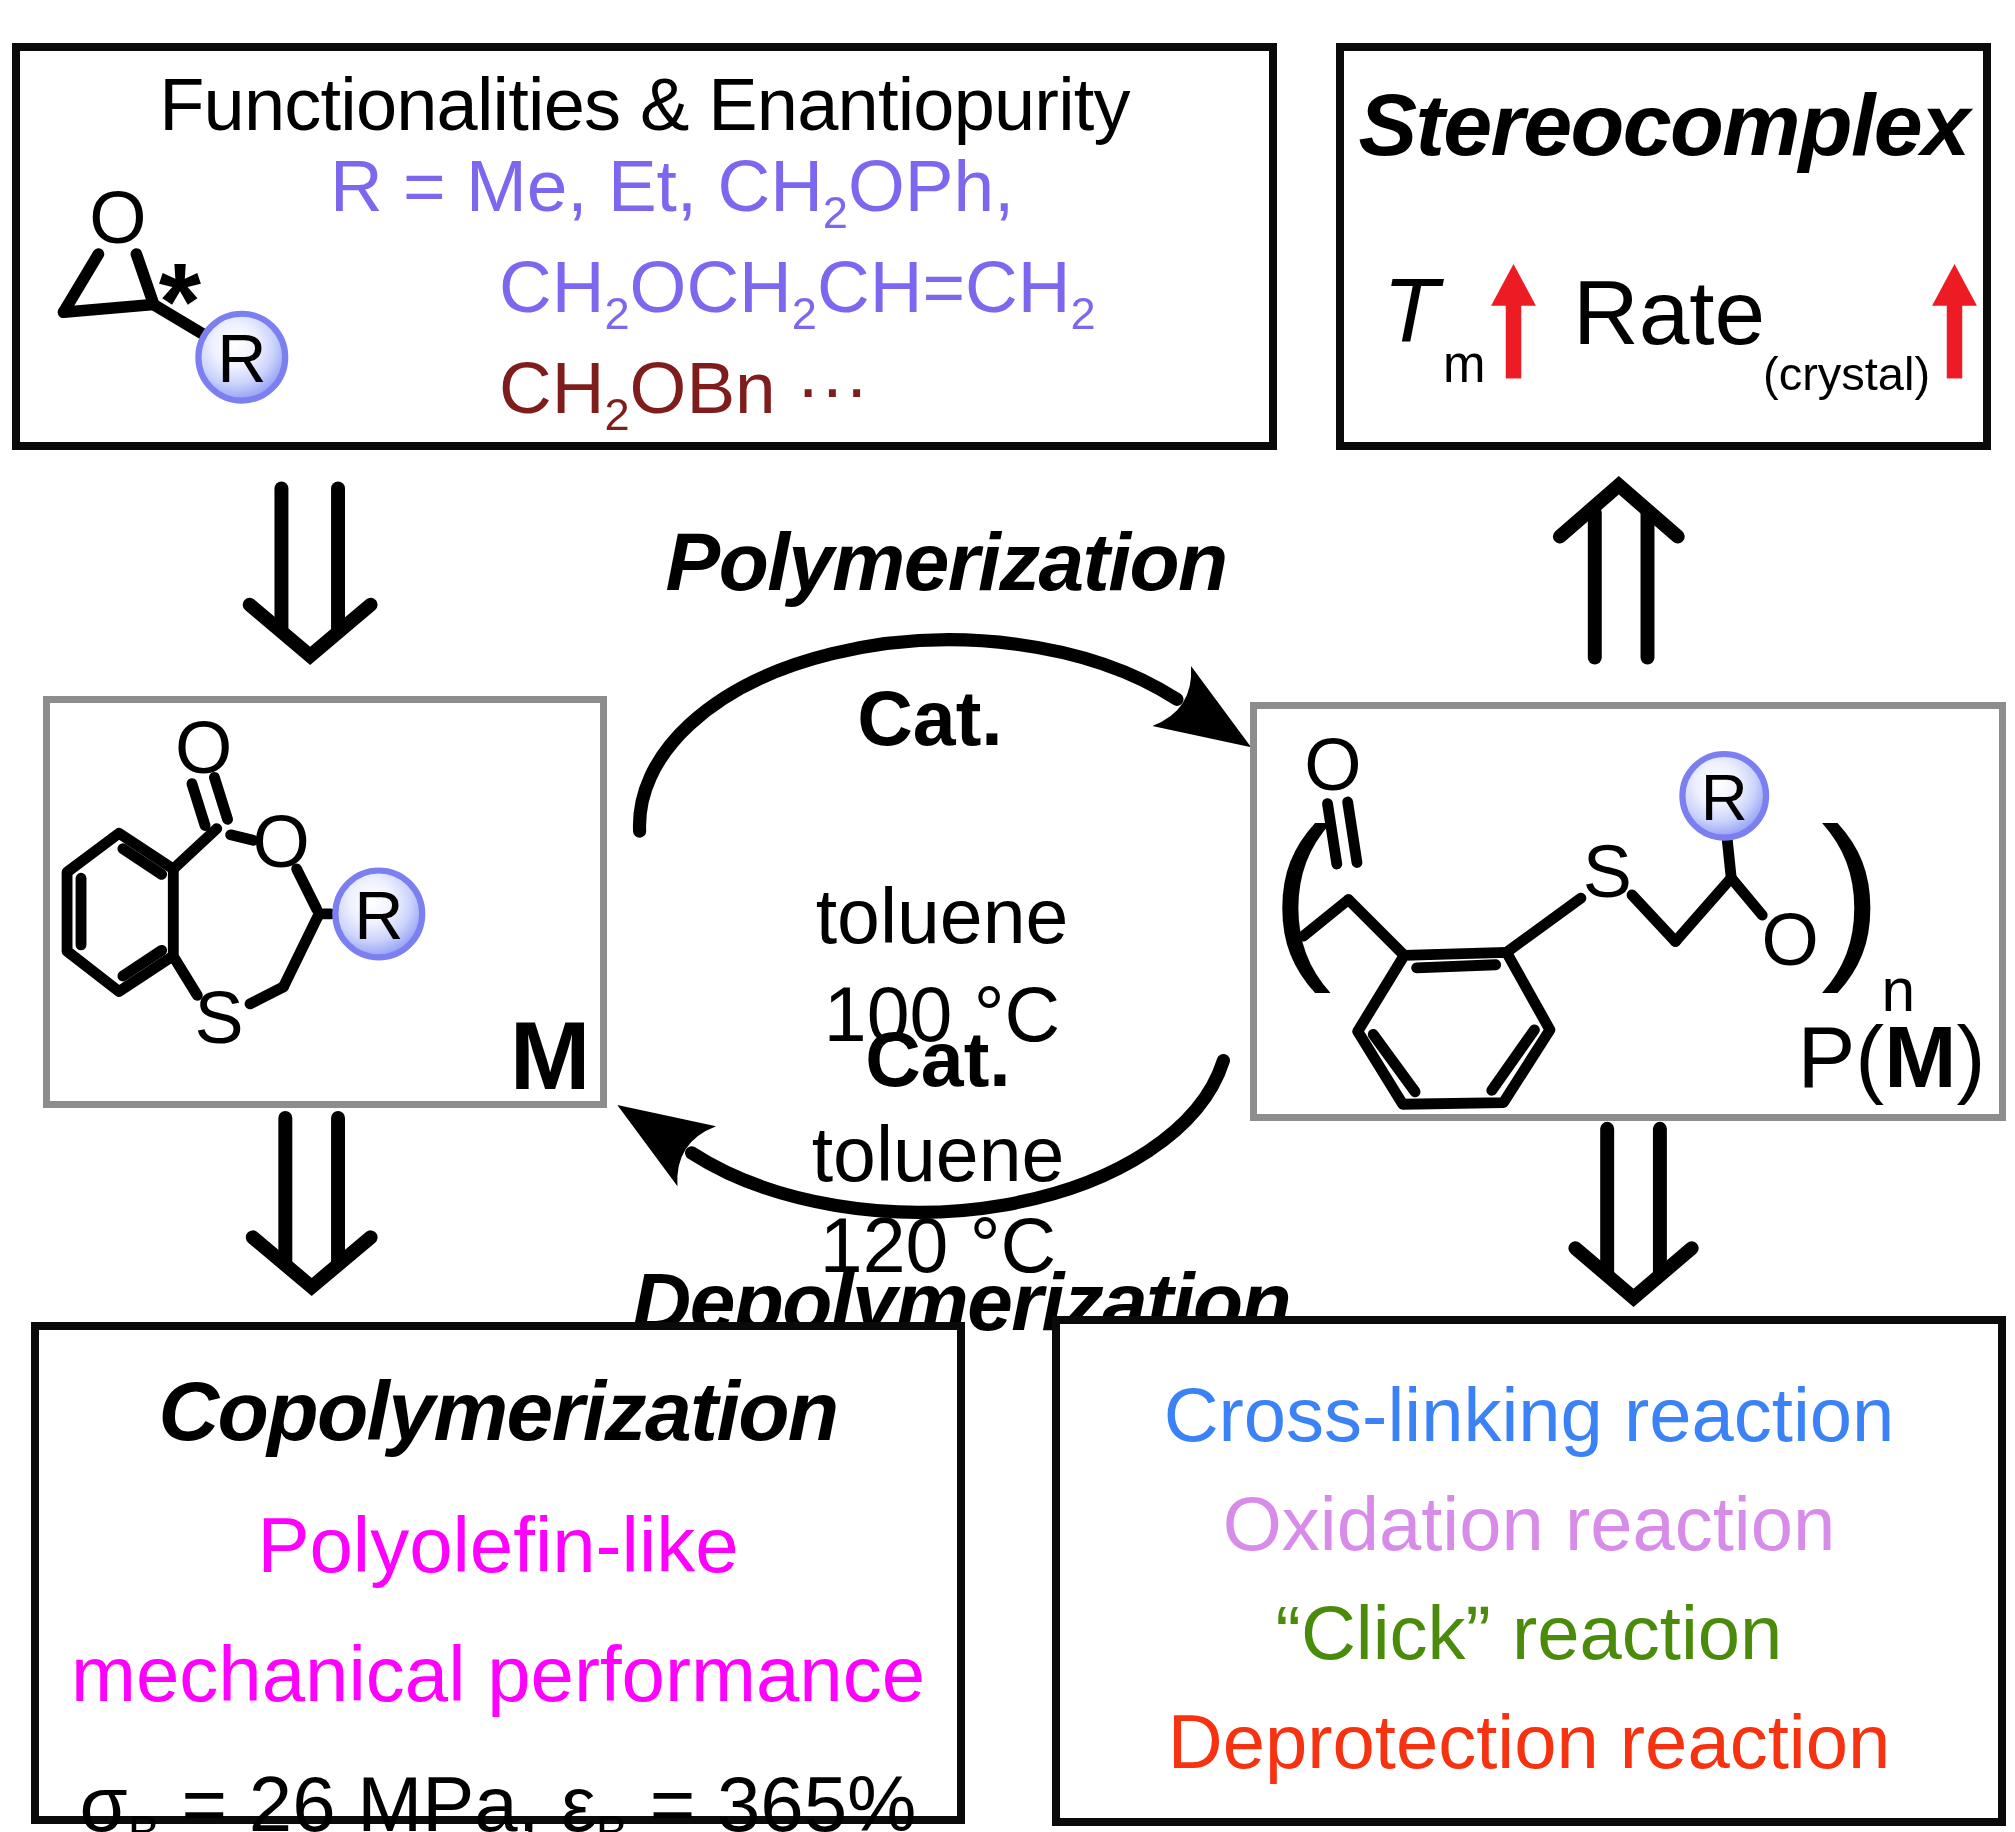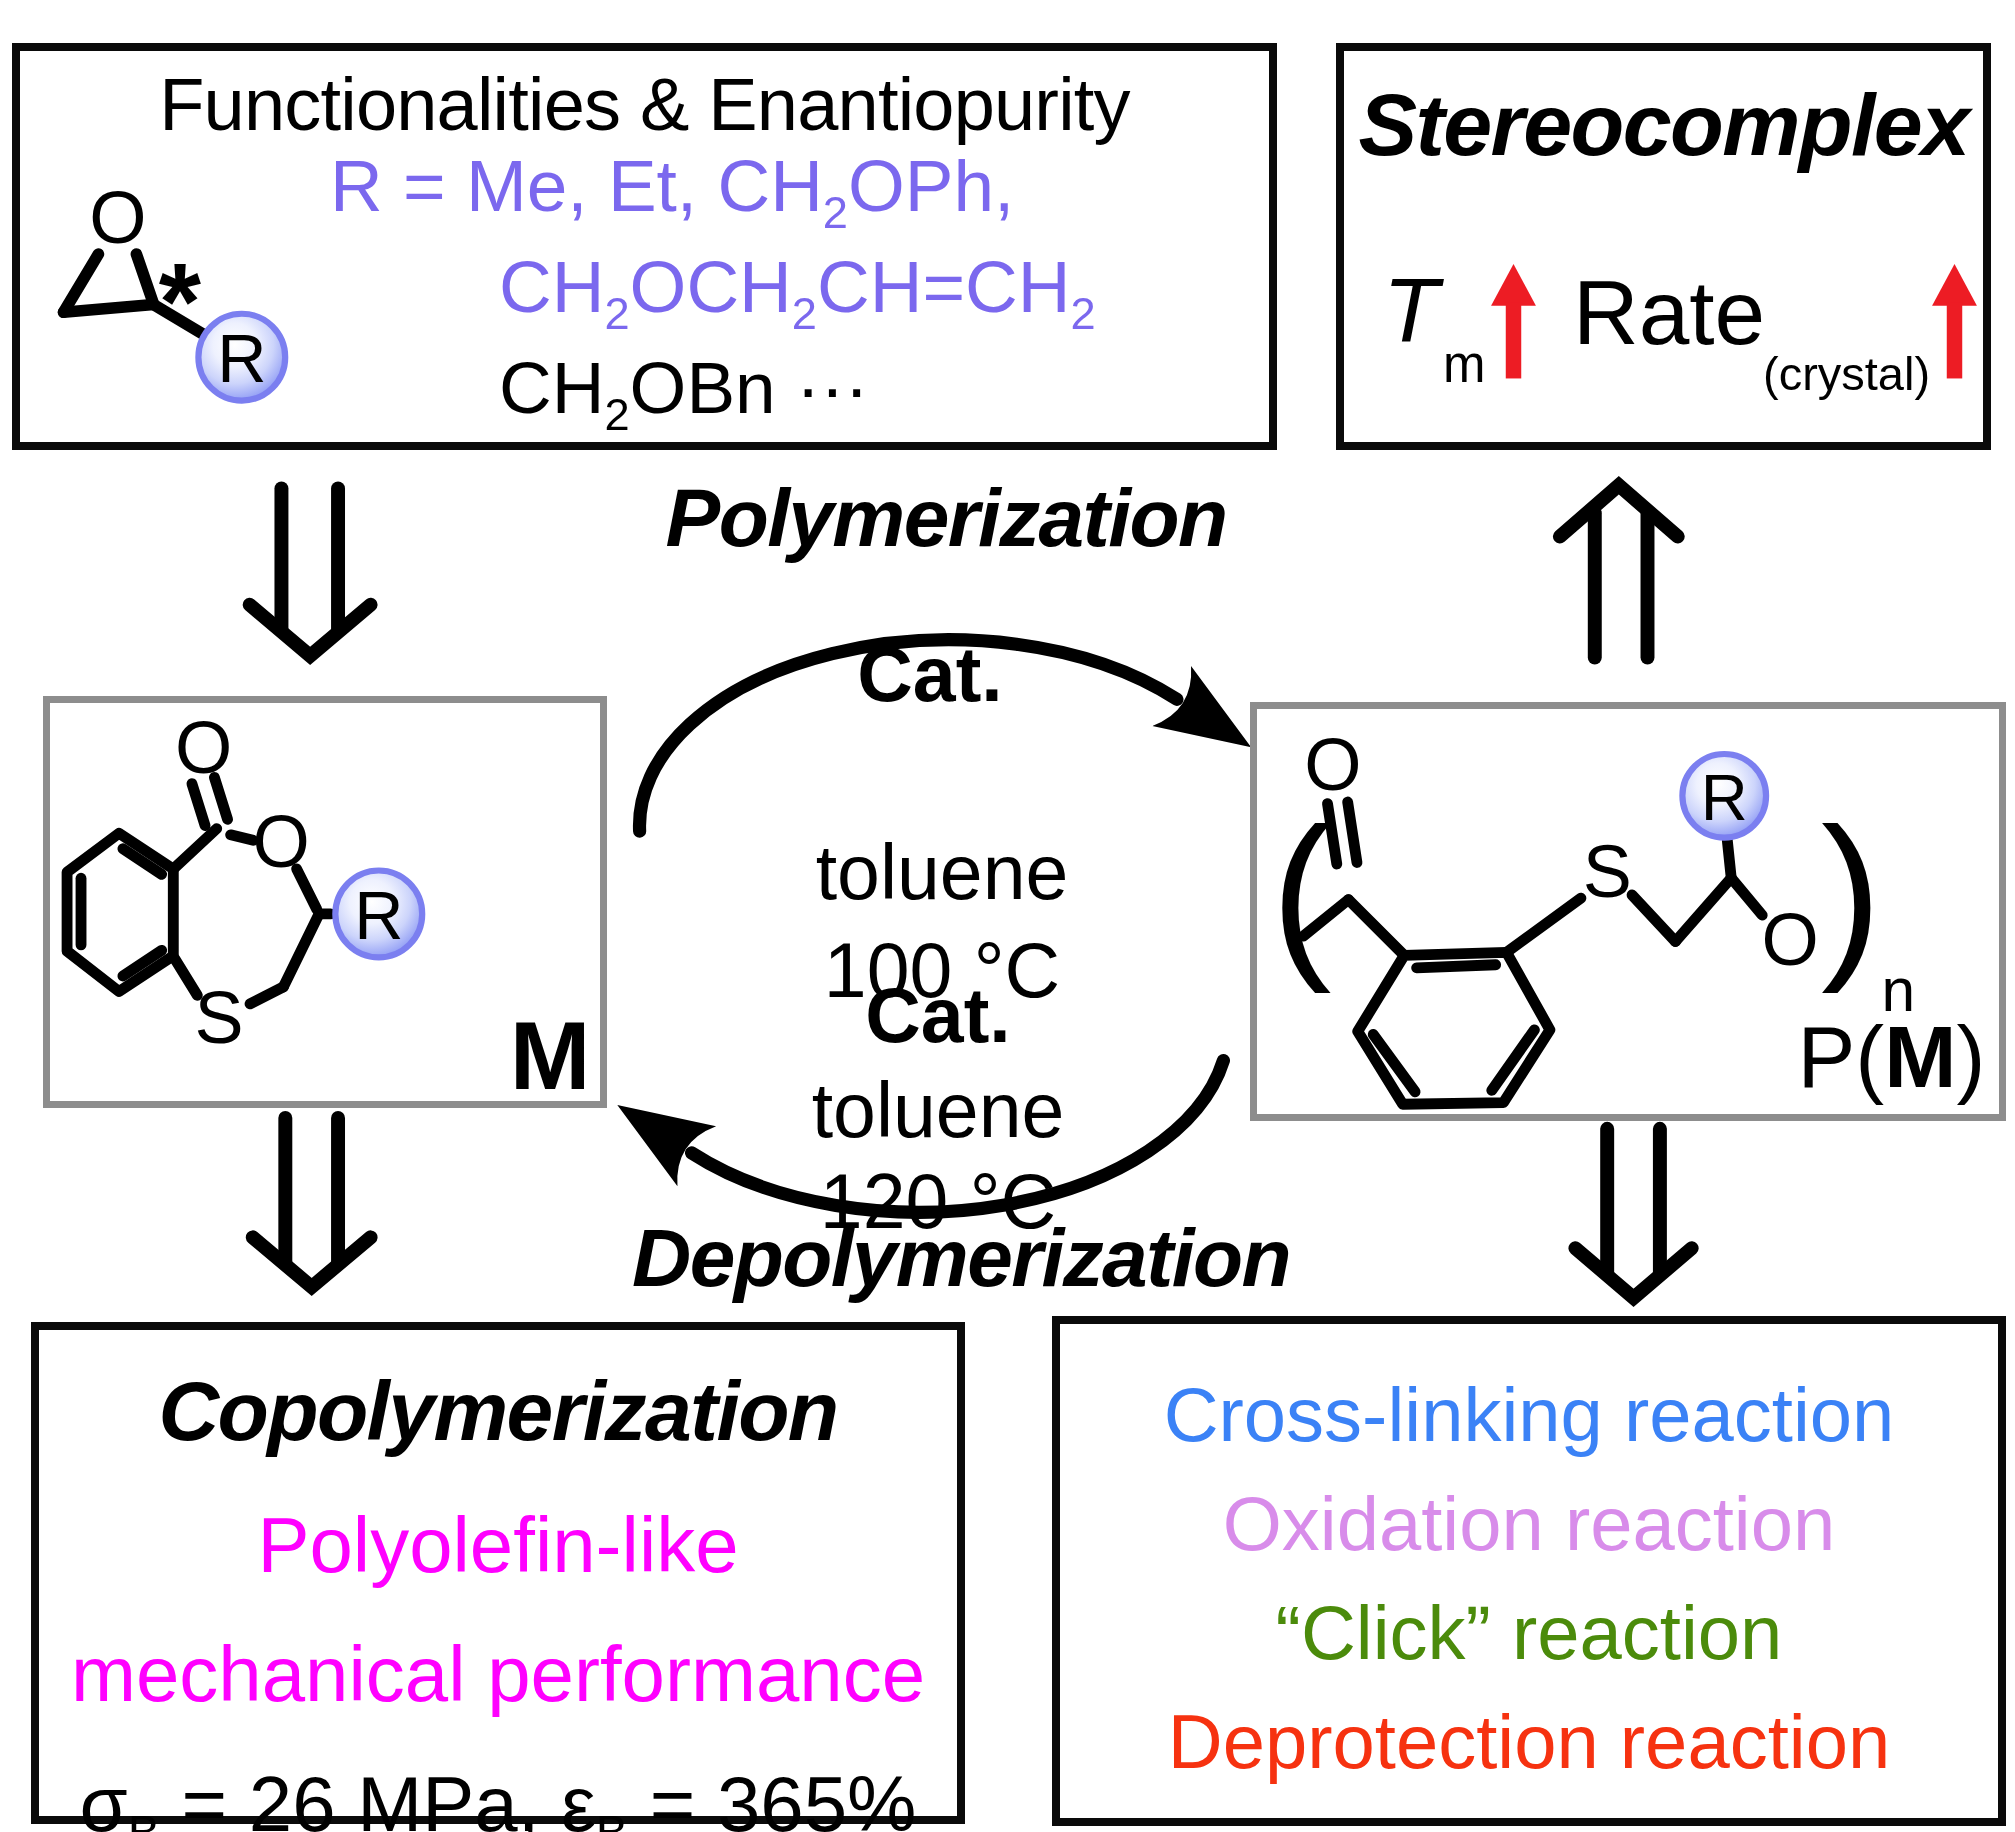--- a/index.html
+++ b/index.html
@@ -4,21 +4,21 @@
 <style>
   html,body{margin:0;padding:0;background:#fff;}
   body{font-family:"Liberation Sans","DejaVu Sans",sans-serif;color:#000;}
   #canvas{position:relative;width:2015px;height:1832px;background:#fff;overflow:hidden;}
   .box{position:absolute;box-sizing:border-box;background:#fff;}
   .box.black{border:8.5px solid #0a0a0a;}
   .box.gray{border:7.8px solid #8d8d8d;}
   .bi{font-weight:bold;font-style:italic;}
   .ctr{text-align:center;}
   .abs{position:absolute;}
-  .cx{transform:translateX(-50%);white-space:nowrap;}
+  .cx{transform:translateX(-50%);white-space:nowrap;margin-top:44px;}
   sub{font-size:0.62em;vertical-align:-0.38em;line-height:0;letter-spacing:0;}
   
   #tl-title{width:100%;margin-top:11px;font-size:74px;letter-spacing:-0.8px;}
   #r-lines{position:absolute;left:310px;top:84px;font-size:73px;line-height:101px;white-space:nowrap;}
   #r-lines .indent{padding-left:169px;}
   
   #tr-title{width:100%;margin-top:23px;font-size:88px;letter-spacing:-1.6px;}
   #tm-row{position:absolute;left:0;top:208px;width:100%;height:171px;}
   #tm-row .t-sym{position:absolute;left:39px;top:0;font-size:91px;font-style:italic;}
   #tm-row .t-sub{position:absolute;left:99px;top:76px;font-size:51px;}
@@ -79,21 +79,21 @@
       <line x1="2141" y1="1456" x2="2141" y2="1642"></line>
       <polyline points="2032,1610 2107,1674 2182,1610"></polyline>
     </g>
   </svg>
 
   <div class="box black" style="left:12px;top:43px;width:1265px;height:407px;">
     <div id="tl-title" class="ctr">Functionalities &amp; Enantiopurity</div>
     <div id="r-lines">
       <div style="color: rgb(123, 104, 238);"><span>R =  Me, Et, CH</span><sub>2</sub><span>OPh,</span></div>
       <div class="indent" style="color: rgb(123, 104, 238);"><span>CH</span><sub>2</sub><span>OCH</span><sub>2</sub><span>CH=CH</span><sub>2</sub></div>
-      <div class="indent" style="color: #000000;"><span>CH</span><sub>2</sub><span>OBn ···</span></div>
+      <div class="indent" style="color: #7f1d1d;"><span>CH</span><sub>2</sub><span>OBn ···</span></div>
     </div>
   </div>
 
   <svg class="abs" style="left:31px;top:178px;" width="279" height="256" viewBox="0 0 360 330">
     <defs>
       <radialGradient id="sg1" cx="42%" cy="36%" r="72%">
         <stop offset="0%" stop-color="#ffffff"></stop>
           <stop offset="35%" stop-color="#eef1fe"></stop>
         <stop offset="62%" stop-color="#ccd4fb"></stop>
           <stop offset="86%" stop-color="#9aa6f6"></stop>

